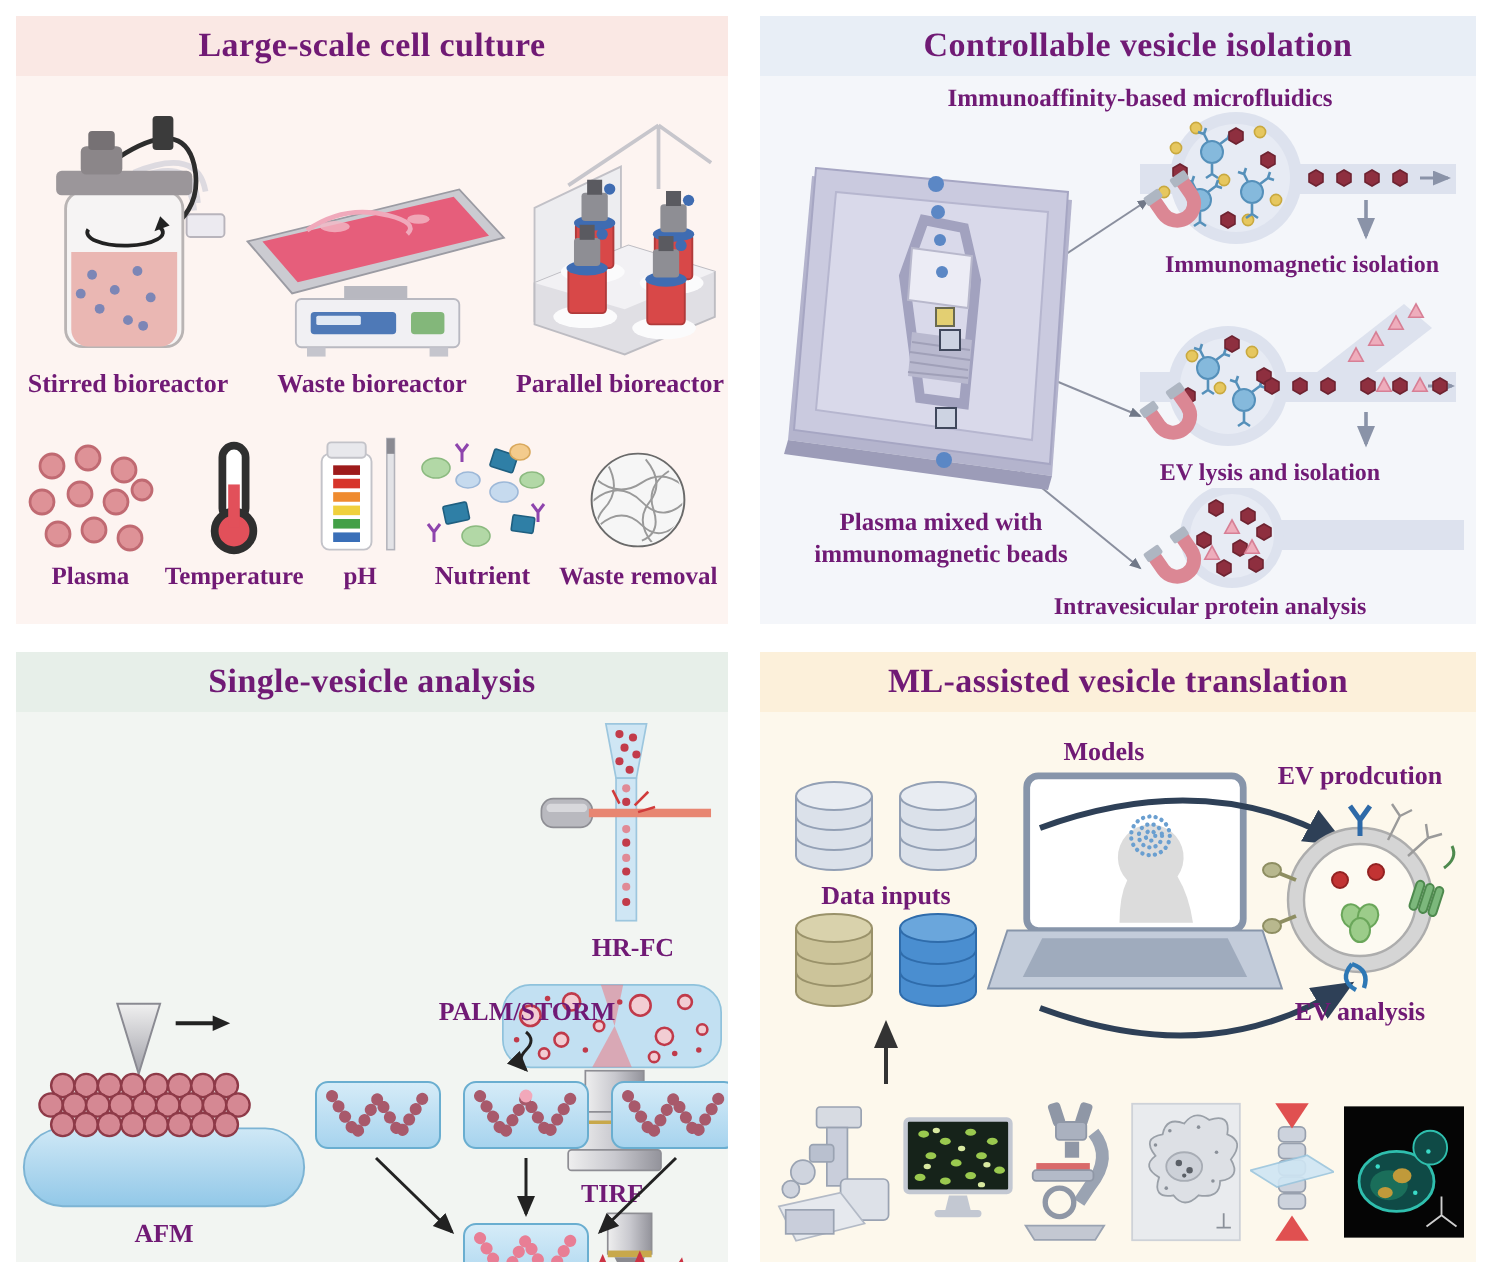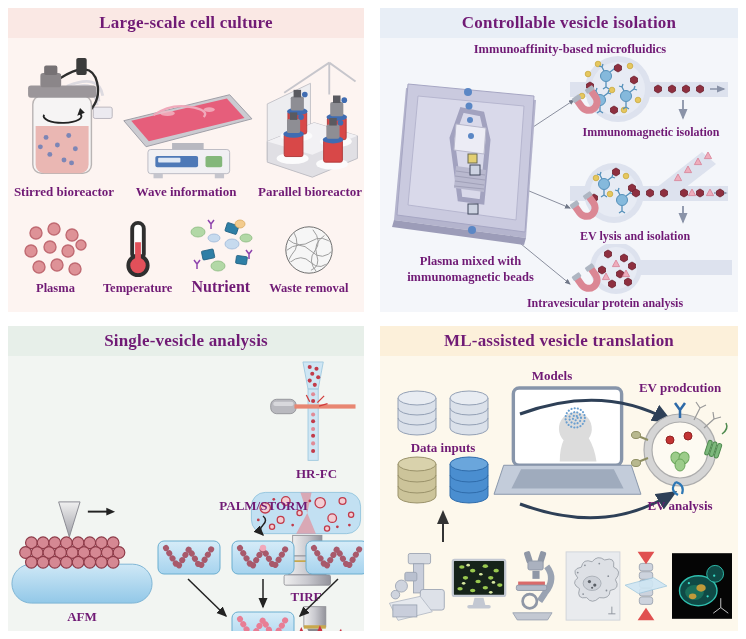--- a/index.html
+++ b/index.html
@@ -70,21 +70,21 @@
             <ellipse cx="55" cy="38" rx="8" ry="3" fill="#f2b8c6" opacity=".8"></ellipse>
             <ellipse cx="100" cy="34" rx="6" ry="2.5" fill="#f2b8c6" opacity=".8"></ellipse>
             <rect x="60" y="70" width="34" height="8" fill="#b8b8c0"></rect>
             <rect x="34" y="77" width="88" height="26" rx="3" fill="#f1f0f3" stroke="#b9b9c1"></rect>
             <rect x="42" y="84" width="46" height="12" rx="2" fill="#4e79b7"></rect>
             <rect x="45" y="86" width="24" height="5" rx="1" fill="#dfe8f4"></rect>
             <rect x="96" y="84" width="18" height="12" rx="2" fill="#83b77a"></rect>
             <rect x="40" y="103" width="10" height="5" fill="#c5c5cd"></rect>
             <rect x="106" y="103" width="10" height="5" fill="#c5c5cd"></rect>
           </svg>
-          <div class="fig-label">Wave information</div>
+          <div class="fig-label">Waste bioreactor</div>
         </div>
         <div class="fig">
           <svg width="108" height="127" viewBox="0 0 115 135">
             <path d="M30 40 L78 8 M78 8 L106 28 M78 8 v34" stroke="#c7c6cc" stroke-width="2" fill="none"></path>
             <polygon points="12,52 58,30 58,96 12,112" fill="#ededf0" stroke="#c2c1c7"></polygon>
             <polygon points="12,92 62,72 108,86 108,110 60,130 12,114" fill="#e0dfe4" stroke="#bdbcc2"></polygon>
             <polygon points="12,92 62,72 108,86 60,106" fill="#f2f1f4"></polygon>
             <g>
               <ellipse cx="43" cy="86" rx="17" ry="6" fill="#fbfbfc"></ellipse>
               <rect x="34" y="60" width="20" height="24" rx="2" fill="#d84848" stroke="#b03a3a"></rect>
@@ -141,20 +141,35 @@
         </div>
         <div class="fig">
           <svg width="30" height="60" viewBox="0 0 30 62">
             <rect x="9" y="4" width="12" height="38" rx="6" fill="#fff" stroke="#2f2f2f" stroke-width="4"></rect>
             <circle cx="15" cy="48" r="10" fill="#e2505a" stroke="#2f2f2f" stroke-width="4"></circle>
             <rect x="12" y="24" width="6" height="22" fill="#e2505a"></rect>
           </svg>
           <div class="fig-label" style="font-size:12.5px">Temperature</div>
         </div>
         <div class="fig">
+          <svg width="46" height="62" viewBox="0 0 48 64">
+            <rect x="4" y="10" width="26" height="50" rx="4" fill="#fff" stroke="#c3c3c9"></rect>
+            <rect x="7" y="4" width="20" height="8" rx="2" fill="#e8e8ec" stroke="#c3c3c9"></rect>
+            <rect x="10" y="16" width="14" height="5" fill="#9e1b1b"></rect>
+            <rect x="10" y="23" width="14" height="5" fill="#d7352b"></rect>
+            <rect x="10" y="30" width="14" height="5" fill="#ef8b2f"></rect>
+            <rect x="10" y="37" width="14" height="5" fill="#f0d03c"></rect>
+            <rect x="10" y="44" width="14" height="5" fill="#43a047"></rect>
+            <rect x="10" y="51" width="14" height="5" fill="#3a6fb8"></rect>
+            <rect x="38" y="2" width="4" height="58" fill="#e3e3e7" stroke="#b3b3bb" stroke-width="0.8"></rect>
+            <rect x="38" y="2" width="4" height="8" fill="#8a8a92"></rect>
+          </svg>
+          <div class="fig-label" style="font-size:12.5px">pH</div>
+        </div>
+        <div class="fig">
           <svg width="66" height="60" viewBox="0 0 66 60">
             <g fill="#2f7fa6" stroke="#1f5f80" stroke-width="0.8">
               <rect x="38" y="8" width="12" height="9" rx="1" transform="rotate(18 44 12)"></rect>
               <rect x="14" y="34" width="12" height="9" rx="1" transform="rotate(-12 20 38)"></rect>
               <rect x="48" y="40" width="11" height="8" rx="1" transform="rotate(8 53 44)"></rect>
             </g>
             <g fill="#b2d8a6" stroke="#8cba80" stroke-width="0.8">
               <ellipse cx="10" cy="16" rx="7" ry="5"></ellipse>
                 <ellipse cx="30" cy="50" rx="7" ry="5"></ellipse>
                 <ellipse cx="58" cy="22" rx="6" ry="4"></ellipse>
@@ -163,21 +178,21 @@
               <ellipse cx="26" cy="22" rx="6" ry="4"></ellipse>
                 <ellipse cx="44" cy="28" rx="7" ry="5"></ellipse>
             </g>
             <ellipse cx="52" cy="8" rx="5" ry="4" fill="#f3cb8d" stroke="#d9a95e" stroke-width="0.8"></ellipse>
             <g stroke="#8e44ad" stroke-width="1.5" fill="none">
               <path d="M20 4 l3 4 m0 0 l3 -4 m-3 4 v5"></path>
               <path d="M6 44 l3 4 m0 0 l3 -4 m-3 4 v5"></path>
               <path d="M58 34 l3 4 m0 0 l3 -4 m-3 4 v5"></path>
             </g>
           </svg>
-          <div class="fig-label" style="font-size:16px">Nutrient</div>
+          <div class="fig-label" style="font-size:13px">Nutrient</div>
         </div>
         <div class="fig">
           <svg width="58" height="58" viewBox="0 0 60 58">
             <defs>
                 <clipPath id="wrc">
                   <circle cx="30" cy="29" r="23"></circle>
                 </clipPath>
               </defs>
             <circle cx="30" cy="29" r="24" fill="#f6f6f6" stroke="#6a6a6a"></circle>
             <g clip-path="url(#wrc)" stroke="#9a9a9a" fill="none" stroke-width="1">

